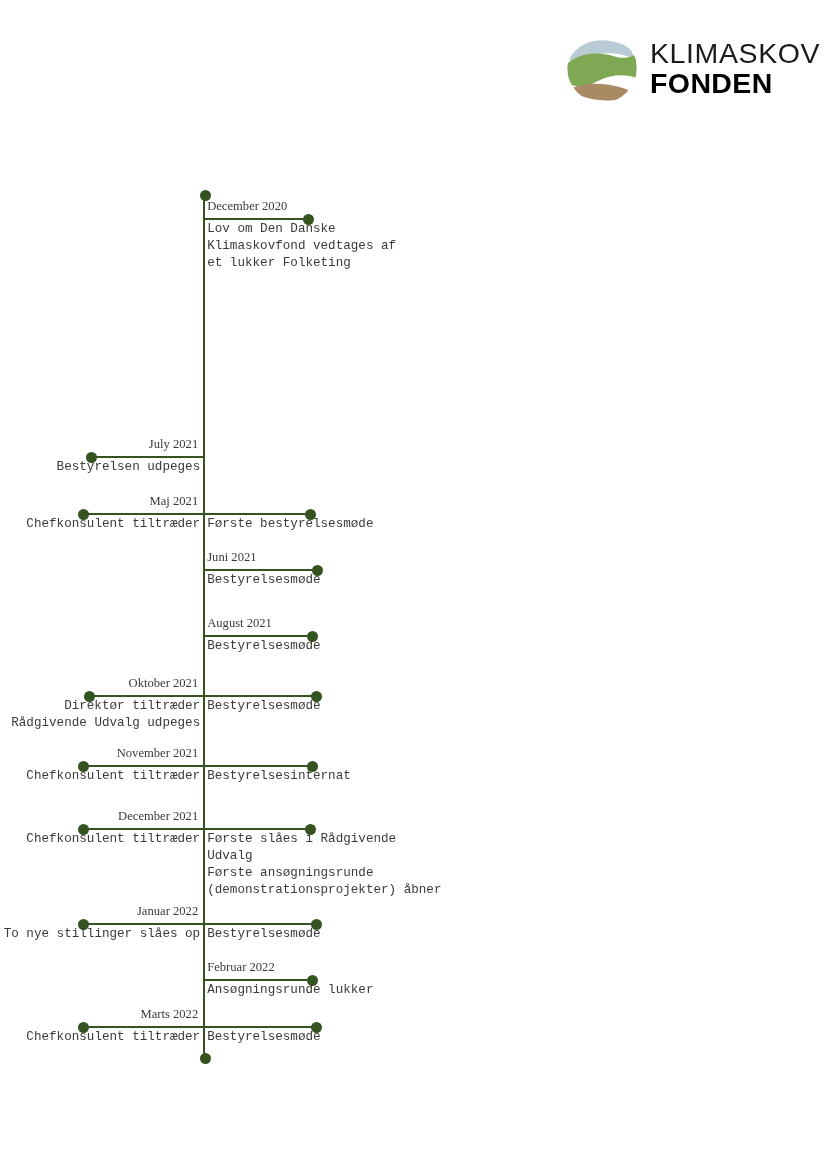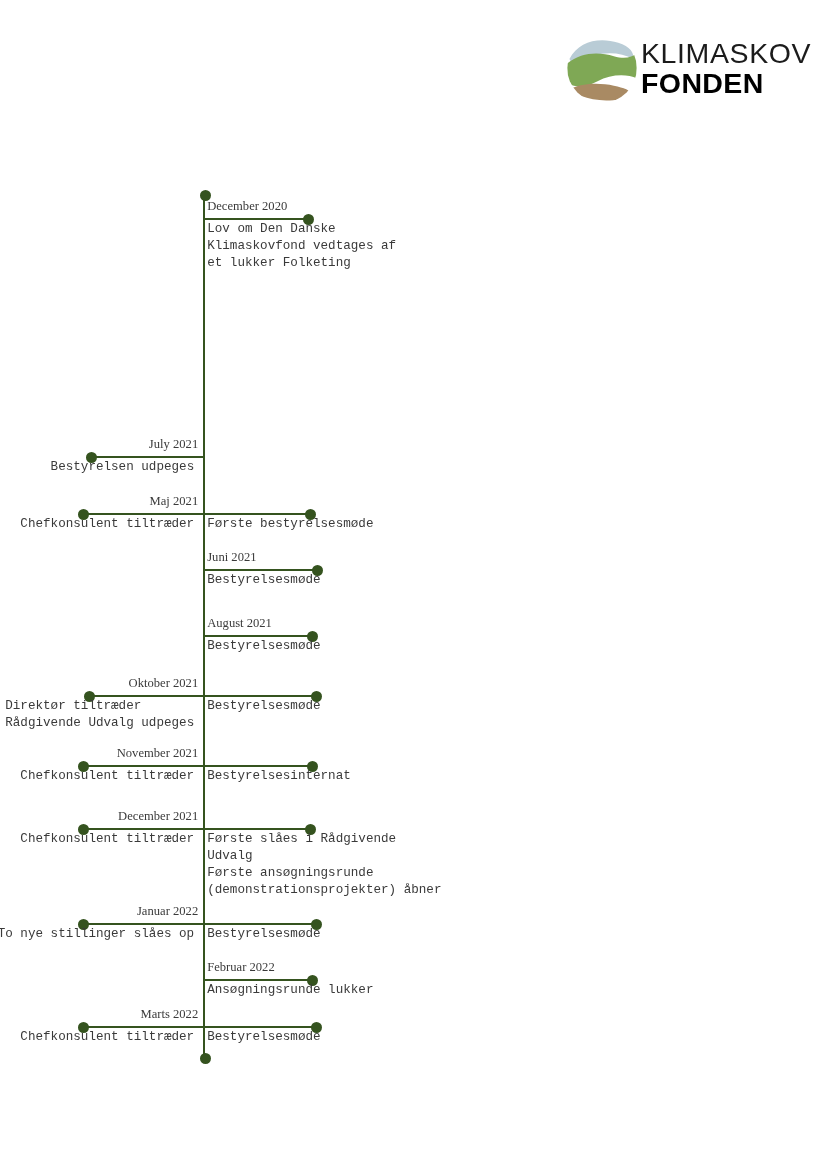--- a/index.html
+++ b/index.html
@@ -18,21 +18,21 @@
 
   
   #logo {
     position: absolute;
     left: 565px;
     top: 25px;
     width: 250px;
     height: 85px;
     display: flex;
     align-items: center;
-    gap: 2px;
+    gap: 11px;
   }
   #logo-mark {
     width: 74px;
     height: 74px;
     flex: 0 0 74px;
   }
   #logo-words {
     font-family: "Liberation Sans", "DejaVu Sans", sans-serif;
     line-height: 1.04;
     padding-top: 2px;
@@ -116,21 +116,21 @@
   .desc-block {
     position: absolute;
     top: 3px;
     font-size: 12.6px;
     line-height: 1.345;
     font-family: Liberation Mono, monospace;
   }
   .event.right .date-label { left: 3px; }
   .event.right .desc-block { left: 3px; text-align: left; }
   .event.left  .date-label { right: 6px; }
-  .event.left  .desc-block { right: 10px; }
+  .event.left  .desc-block { right: 4px; text-align: right; }
   .desc-block div { white-space: nowrap; }
 </style>
 </head>
 <body>
 
 <div id="logo">
   <svg id="logo-mark" viewBox="0 0 100 100" xmlns="http://www.w3.org/2000/svg">
     <defs>
       <clipPath id="circ">
           <circle cx="50" cy="50" r="47"></circle>

